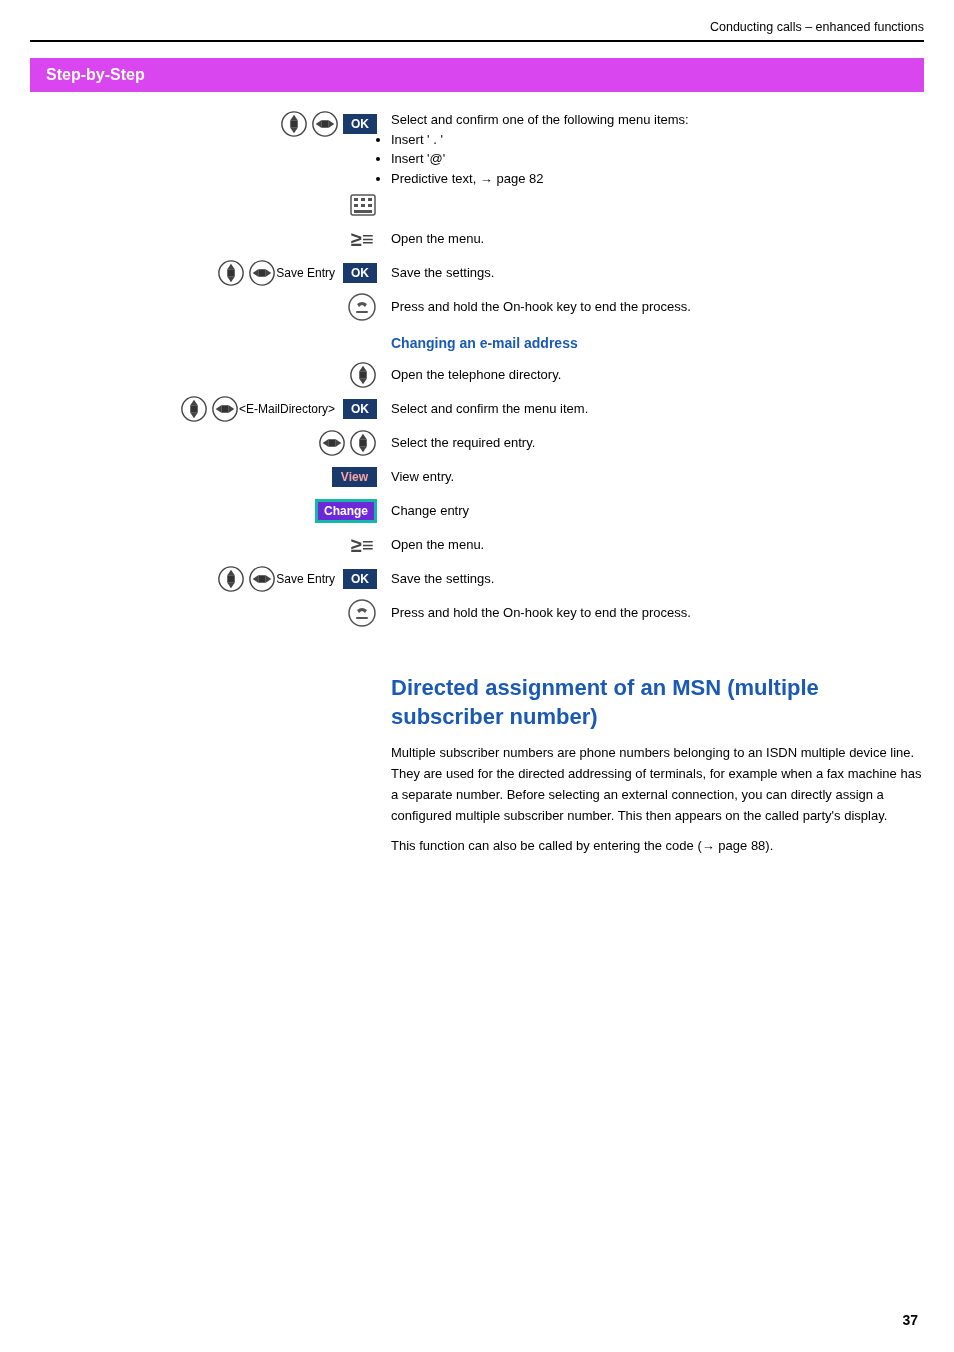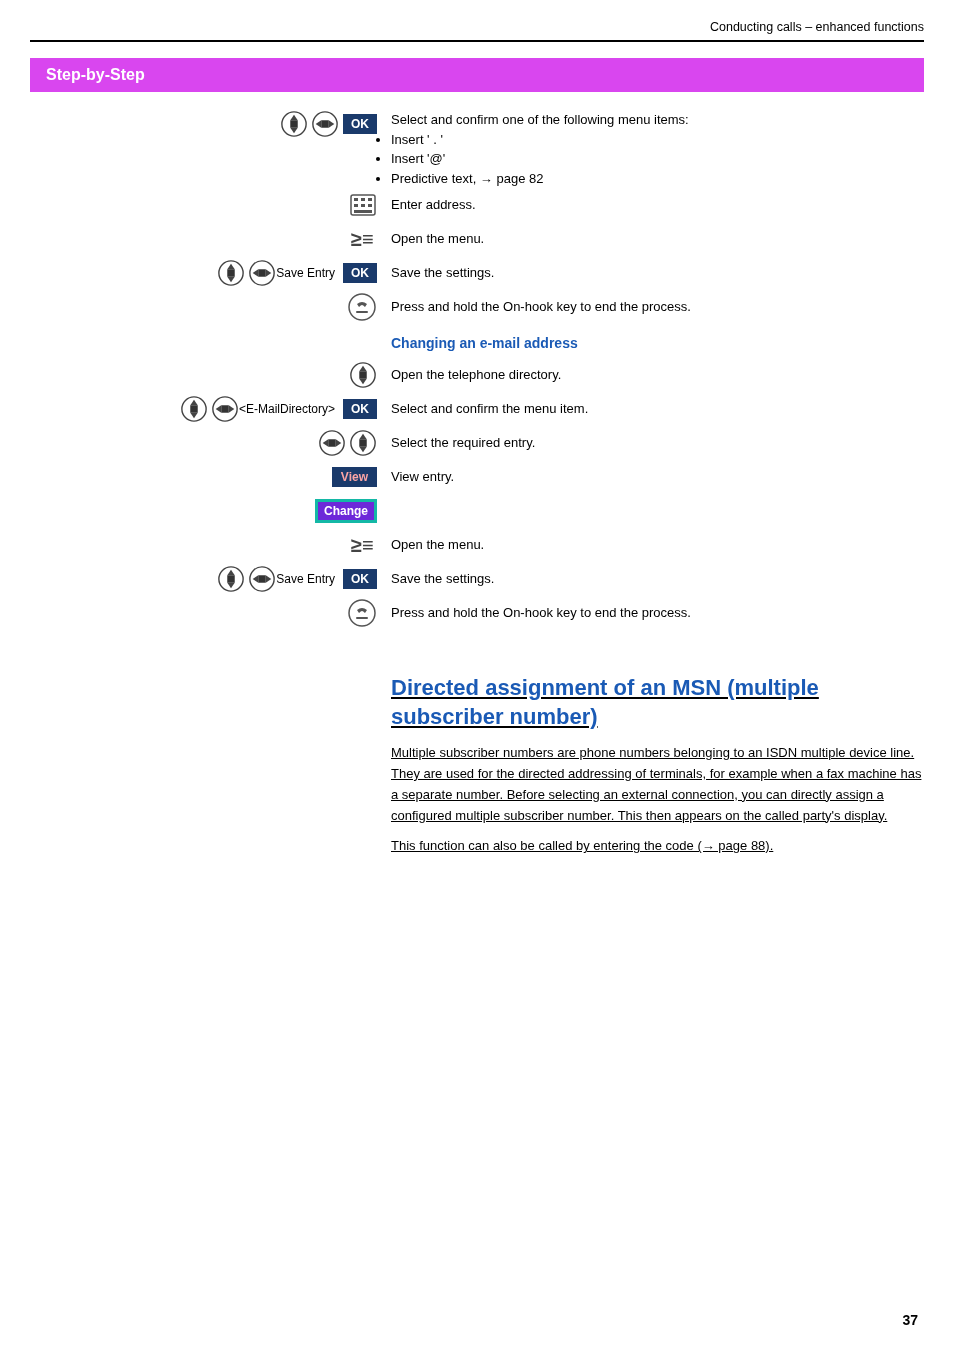--- a/index.html
+++ b/index.html
@@ -198,23 +198,20 @@
           <rect x="12" y="7" width="4" height="3" fill="#555"></rect>
           <rect x="19" y="7" width="4" height="3" fill="#555"></rect>
           <rect x="5" y="13" width="4" height="3" fill="#555"></rect>
           <rect x="12" y="13" width="4" height="3" fill="#555"></rect>
           <rect x="19" y="13" width="4" height="3" fill="#555"></rect>
           <rect x="5" y="19" width="4" height="3" fill="#555"></rect>
           <rect x="8" y="19" width="12" height="3" fill="#555"></rect>
           <rect x="19" y="19" width="4" height="3" fill="#555"></rect>
         </svg>
       </div>
-      <div class="right-side">
-        <span>Enter address.</span>
-      </div>
     </div>
 
     <div class="row-pair">
       <div class="left-side">
 
         <svg width="26" height="22" viewBox="0 0 26 22">
           <text x="0" y="18" font-size="20" font-weight="bold" fill="#444" font-family="Arial">≥≡</text>
         </svg>
       </div>
       <div class="right-side">
@@ -327,20 +324,23 @@
       </div>
       <div class="right-side">
         <span>View entry.</span>
       </div>
     </div>
 
     <div class="row-pair">
       <div class="left-side">
         <span class="change-btn">Change</span>
       </div>
+      <div class="right-side">
+        <span>Change entry</span>
+      </div>
     </div>
 
     <div class="row-pair">
       <div class="left-side">
         <svg width="26" height="22" viewBox="0 0 26 22">
           <text x="0" y="18" font-size="20" font-weight="bold" fill="#444" font-family="Arial">≥≡</text>
         </svg>
       </div>
       <div class="right-side">
         <span>Open the menu.</span>
@@ -375,21 +375,21 @@
           <circle cx="15" cy="15" r="13" fill="none" stroke="#555" stroke-width="1.5"></circle>
           <path d="M10 12 Q15 8 20 12 L18 15 Q16 13 15 13 Q14 13 12 15 Z" fill="#555"></path>
           <rect x="9" y="19" width="12" height="2" rx="1" fill="#555"></rect>
         </svg>
       </div>
       <div class="right-side">
         <span>Press and hold the On-hook key to end the process.</span>
       </div>
     </div>
 
-    <div class="row-pair" style="margin-top:20px;text-decoration:underline;">
+    <div class="row-pair" style="margin-top:20px;">
       <div class="left-side"></div>
       <div class="right-side">
         <div class="big-title">Directed assignment of an MSN (multiple subscriber number)</div>
         <p class="body-text">Multiple subscriber numbers are phone numbers belonging to an ISDN multiple device line. They are used for the directed addressing of terminals, for example when a fax machine has a separate number. Before selecting an external connection, you can directly assign a configured multiple subscriber number. This then appears on the called party's display.</p>
         <p class="body-text">This function can also be called by entering the code (→ page 88).</p>
       </div>
     </div>
 
   </div>
 

